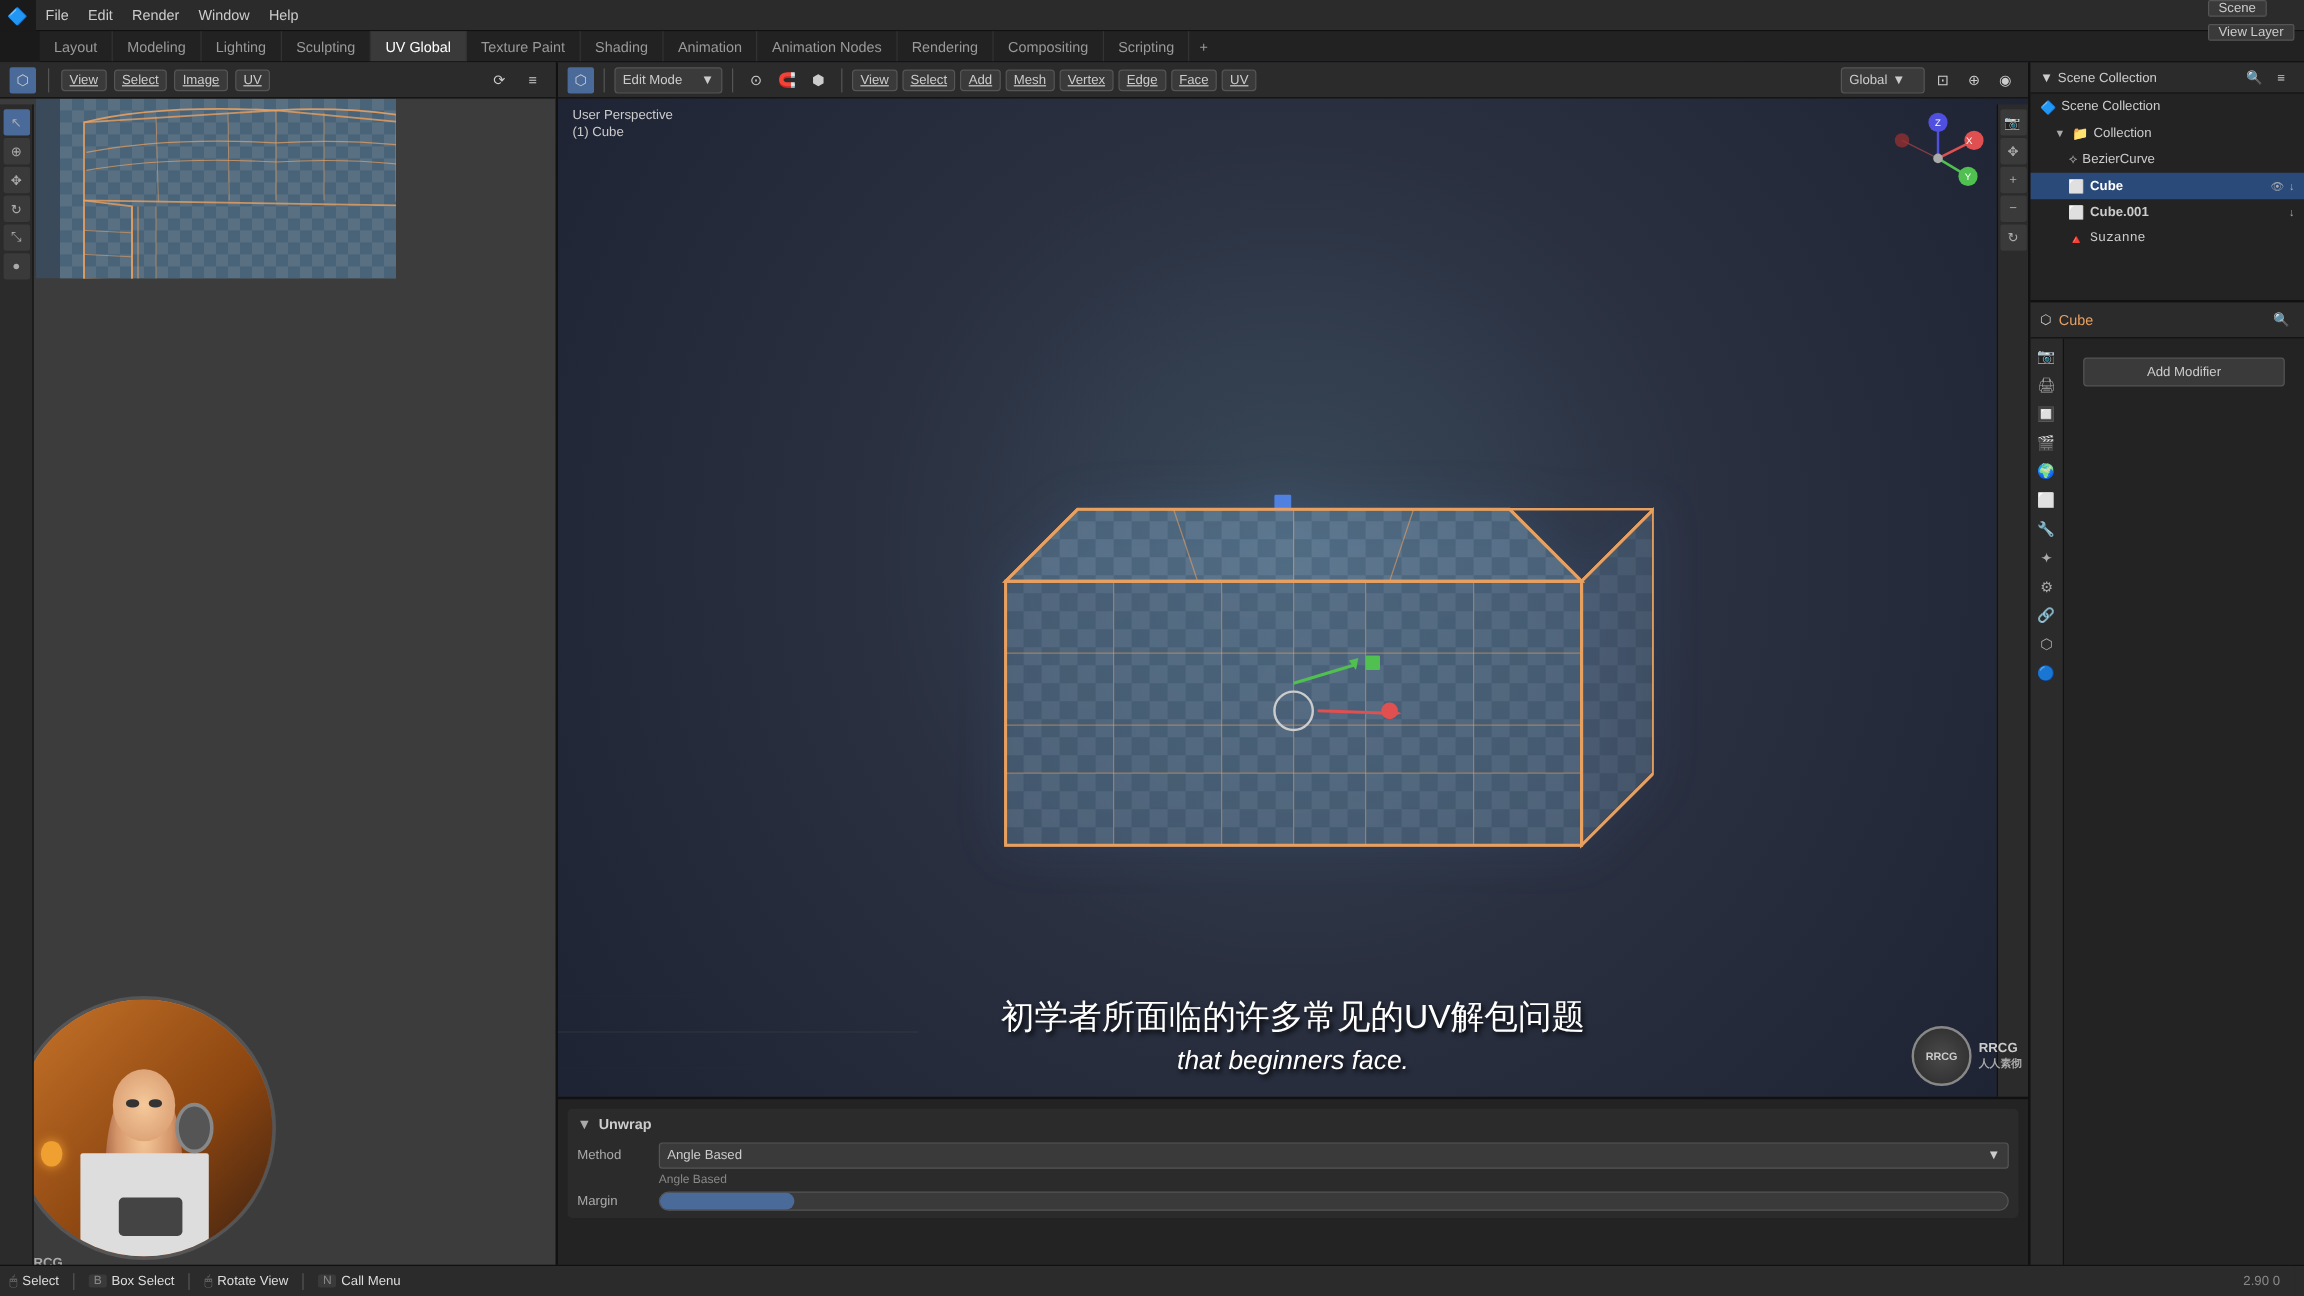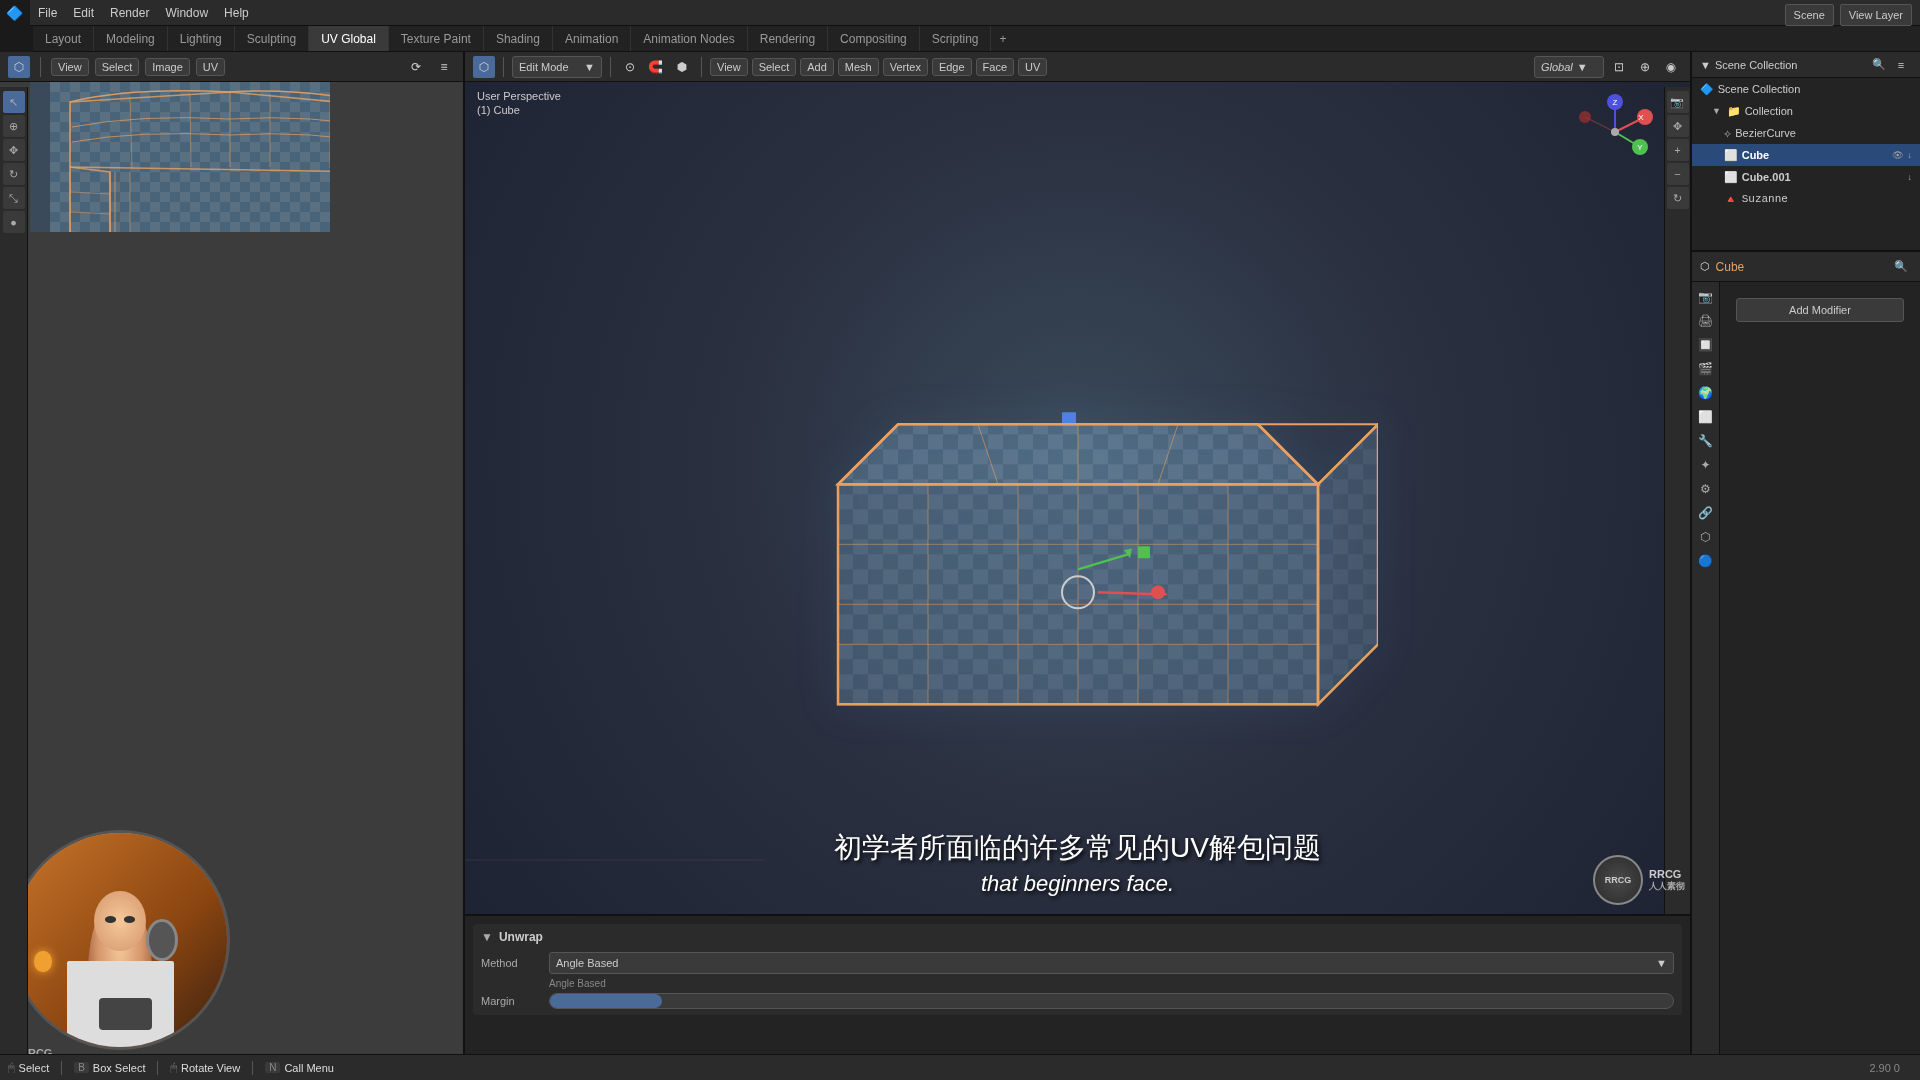--- a/index.html
+++ b/index.html
@@ -67,20 +67,21 @@
       color: #999;
     }
     .toolbar-btn {
       padding: 2px 6px;
       background: #3a3a3a;
       border: 1px solid #555;
       border-radius: 3px;
       color: #ccc;
       font-size: 11px;
       cursor: pointer;
+      text-decoration: underline;
     }
     .toolbar-separator {
       width: 1px;
       height: 20px;
       background: #555;
       margin: 0 4px;
     }
     .toolbar-dropdown {
       background: #3a3a3a;
       border: 1px solid #555;
@@ -572,23 +573,24 @@
     }
     .tb-icon.active { background: #4a6a9a; }
 
     
     #header-right {
       position: absolute;
       top: 0;
       right: 0;
       height: 26px;
       display: flex;
-      align-items: flex-end;
+      align-items: flex-start;
       gap: 6px;
       padding: 0 8px;
+      flex-direction: column;
     }
 
     
     .viewport-bg {
       position: absolute;
       inset: 0;
       background: radial-gradient(ellipse at 50% 40%, #3a4a5a 0%, #2a3040 40%, #1a2030 100%);
     }
   </style>
 </head>
@@ -751,21 +753,21 @@
       <div class="toolbar-separator"></div>
       <div class="toolbar-btn">View</div>
       <div class="toolbar-btn">Select</div>
       <div class="toolbar-btn">Add</div>
       <div class="toolbar-btn">Mesh</div>
       <div class="toolbar-btn">Vertex</div>
       <div class="toolbar-btn">Edge</div>
       <div class="toolbar-btn">Face</div>
       <div class="toolbar-btn">UV</div>
       <div style="flex:1"></div>
-      <div class="toolbar-dropdown" style="height:22px; min-width:70px; display:flex; align-items:center; gap:4px; padding:0 6px;font-style:italic;">
+      <div class="toolbar-dropdown" style="height:22px; min-width:70px; display:flex; align-items:center; gap:4px; padding:0 6px;">
         <span>Global</span>
         <span>▼</span>
       </div>
       <div class="tb-icon">⊡</div>
       <div class="tb-icon">⊕</div>
       <div class="tb-icon">◉</div>
     </div>
 
     <div id="viewport-perspective-label">
       <span>User Perspective</span>

